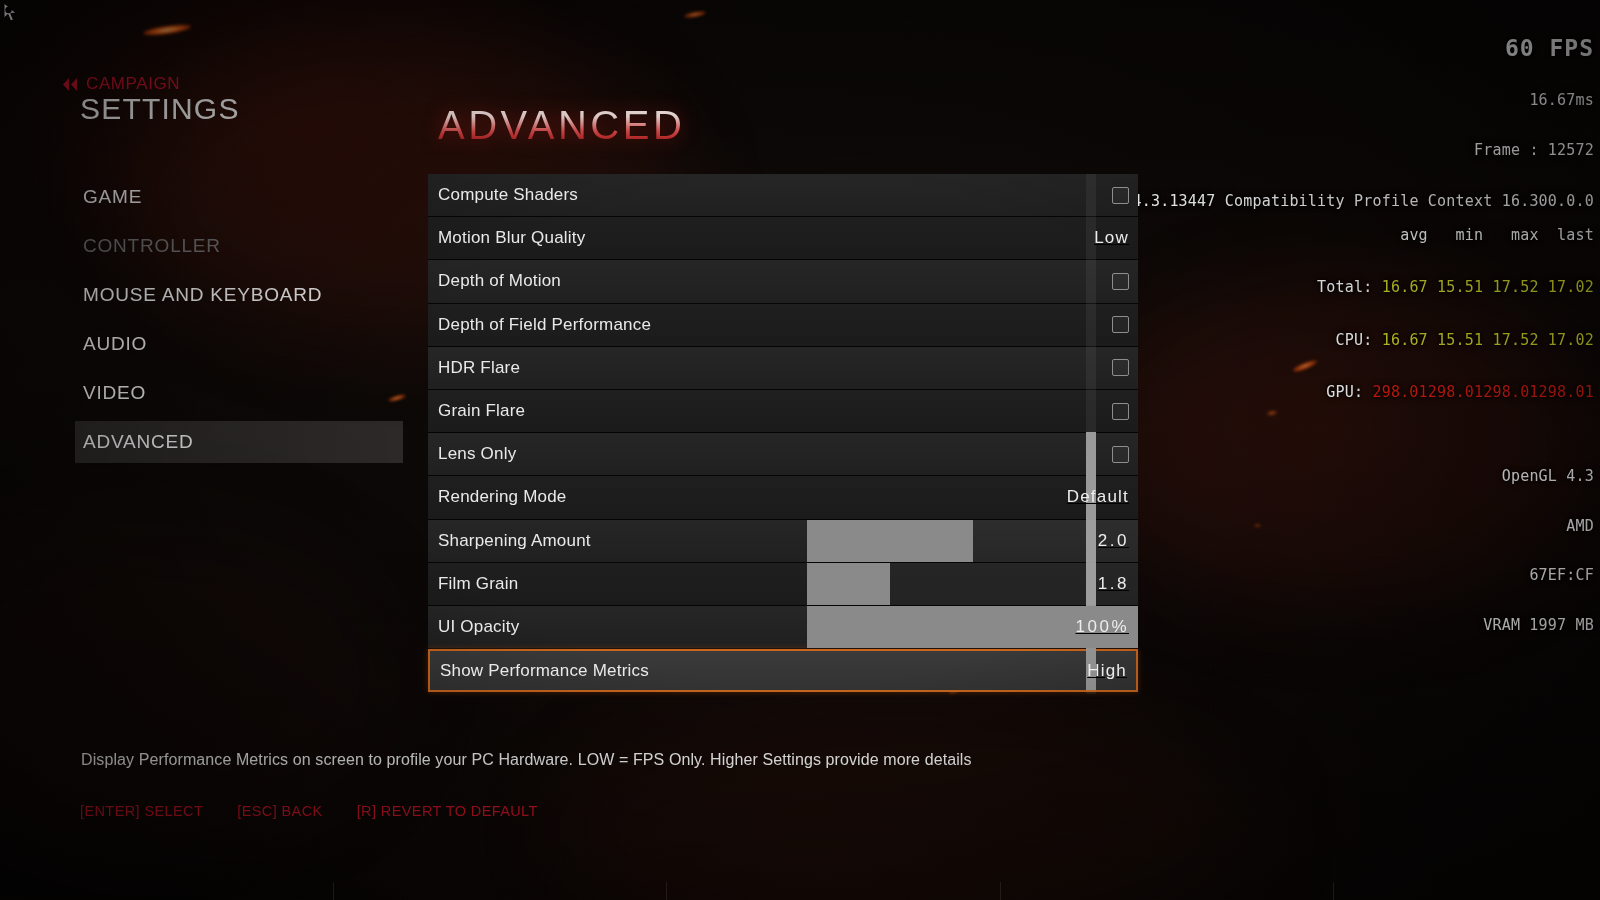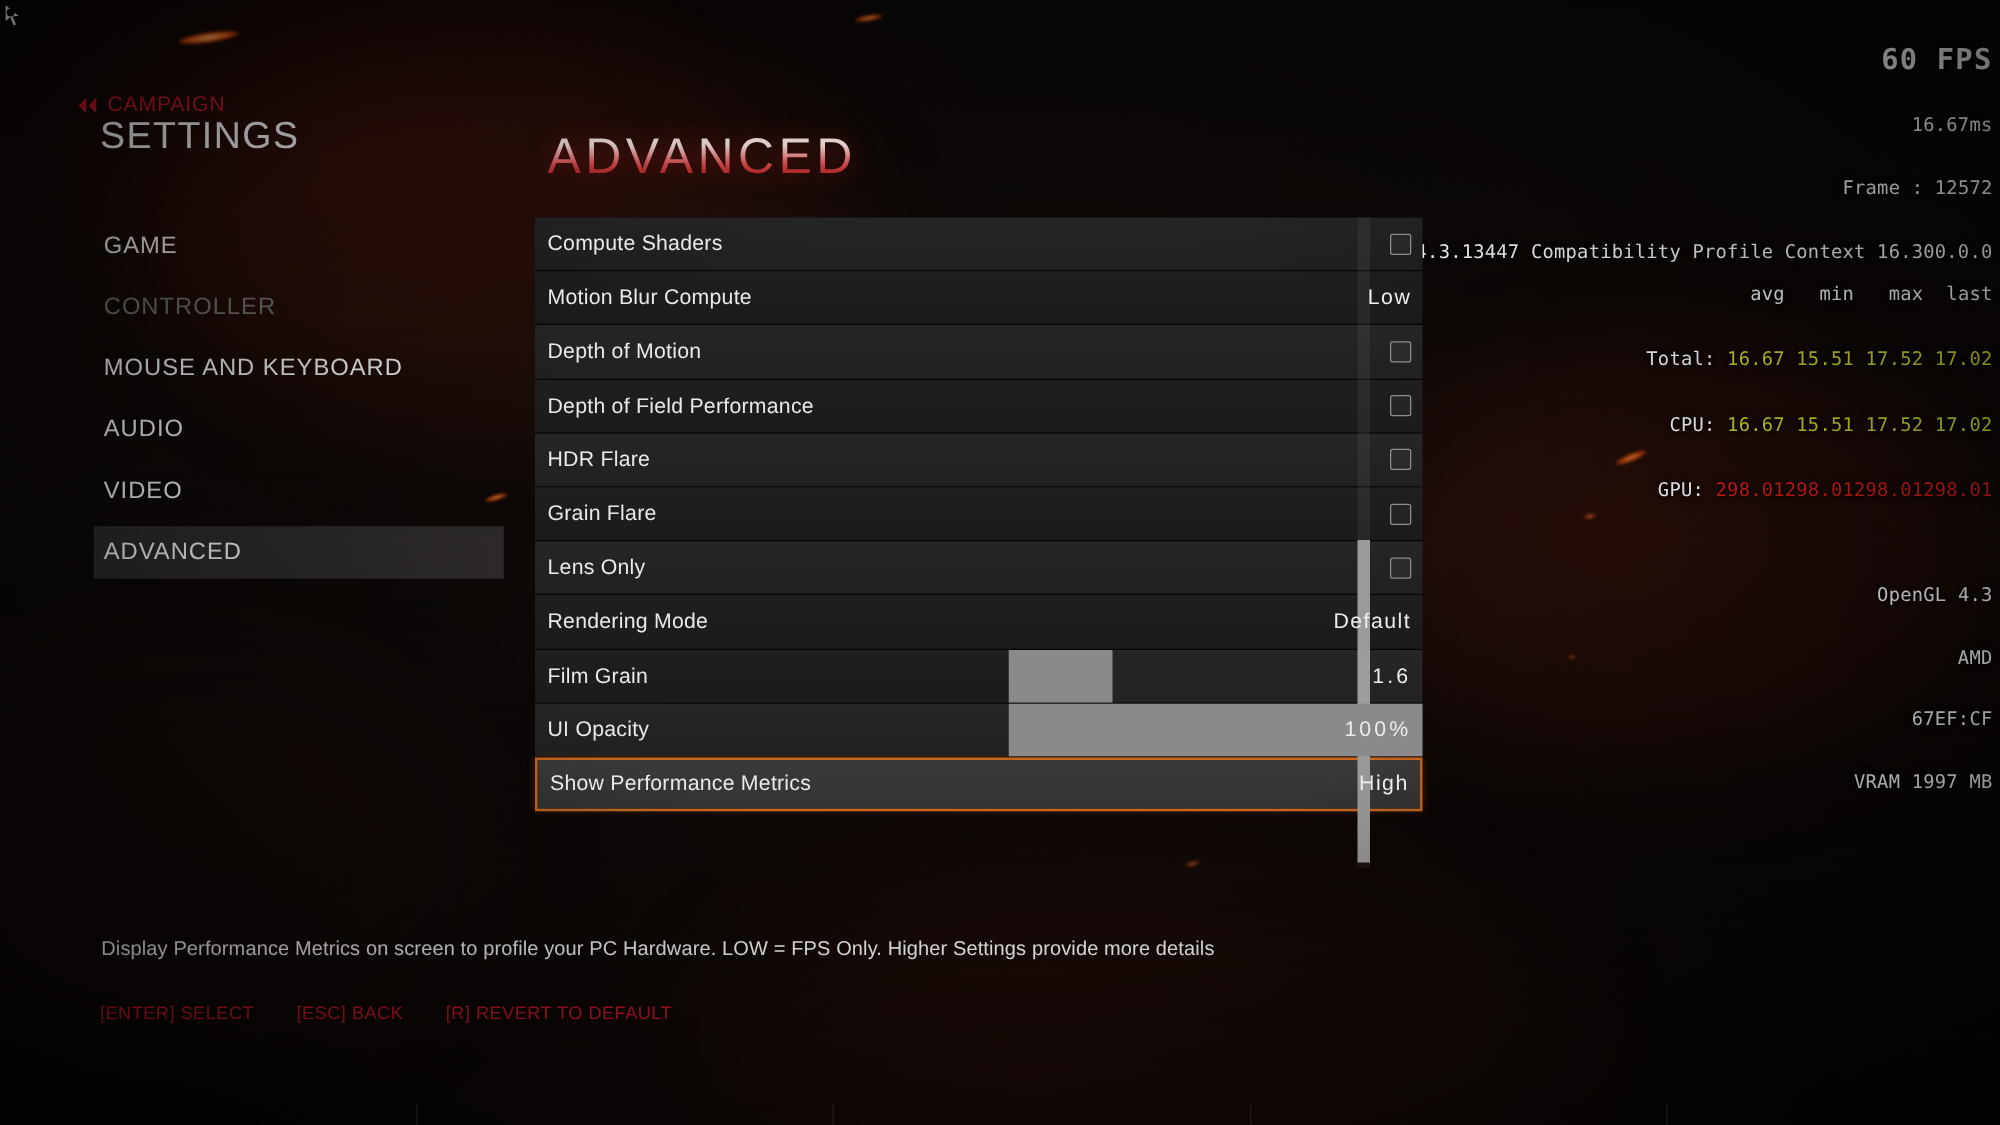--- a/index.html
+++ b/index.html
@@ -220,20 +220,21 @@
   .opt-right {
     position: absolute;
     right: 0;
     top: 0;
     bottom: 0;
     display: flex;
     align-items: center;
     justify-content: center;
     padding-right: 9px;
     z-index: 3;
+    text-decoration: underline;
   }
   .opt-value {
     color: #ededed;
     font-size: 17px;
     letter-spacing: 1.2px;
   }
   .opt-value.num { letter-spacing: 2.5px; }
   .checkbox {
     width: 17px;
     height: 17px;
@@ -384,21 +385,21 @@
   <div id="options-list">
 
     <div class="opt-row">
       <span class="opt-label">Compute Shaders</span>
       <span class="opt-right">
           <span class="checkbox"></span>
         </span>
     </div>
 
     <div class="opt-row alt">
-      <span class="opt-label">Motion Blur Compute</span>
+      <span class="opt-label">Motion Blur Quality</span>
       <span class="opt-right">
           <span class="opt-value">Low</span>
         </span>
     </div>
 
     <div class="opt-row">
       <span class="opt-label">Depth of Motion</span>
       <span class="opt-right">
           <span class="checkbox"></span>
         </span>
@@ -432,28 +433,37 @@
         </span>
     </div>
 
     <div class="opt-row alt">
       <span class="opt-label">Rendering Mode</span>
       <span class="opt-right">
           <span class="opt-value">Default</span>
         </span>
     </div>
 
+    <div class="opt-row">
+      <span class="slider-track">
+          <span class="slider-fill" style="width:50%"></span>
+        </span>
+      <span class="opt-label">Sharpening Amount</span>
+      <span class="opt-right">
+          <span class="opt-value num">2.0</span>
+        </span>
+    </div>
 
     <div class="opt-row alt">
       <span class="slider-track">
           <span class="slider-fill" style="width:25%"></span>
         </span>
       <span class="opt-label">Film Grain</span>
       <span class="opt-right">
-          <span class="opt-value num">1.6</span>
+          <span class="opt-value num">1.8</span>
         </span>
     </div>
 
     <div class="opt-row">
       <span class="slider-track">
           <span class="slider-fill" style="width:100%"></span>
         </span>
       <span class="opt-label">UI Opacity</span>
       <span class="opt-right">
           <span class="opt-value num">100%</span>

